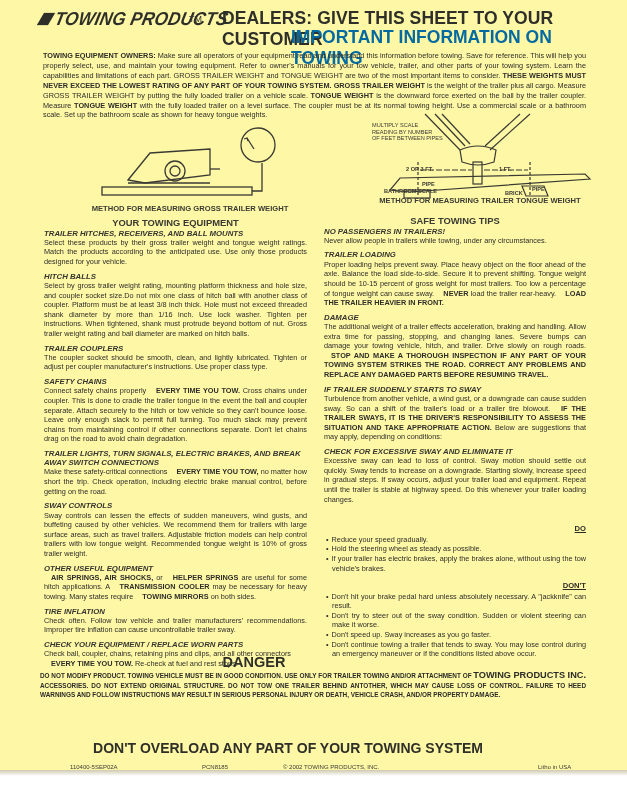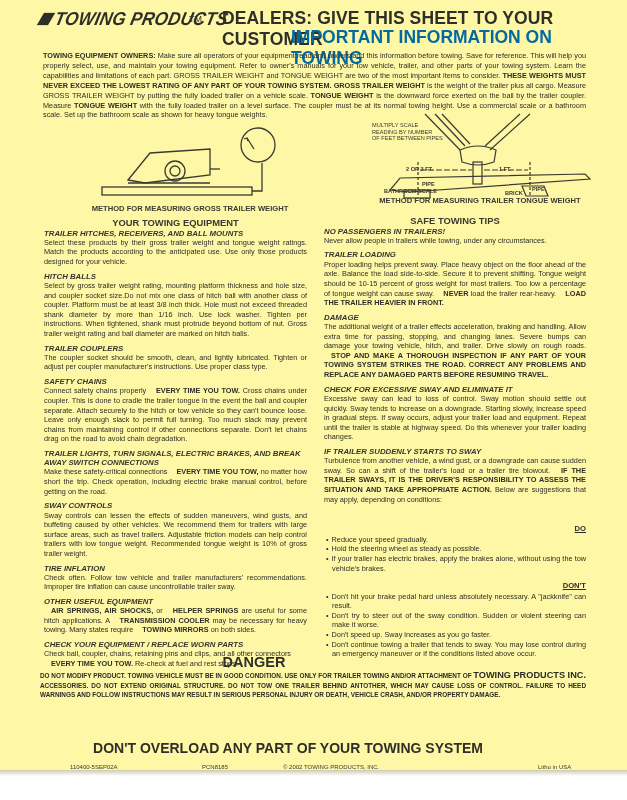--- a/index.html
+++ b/index.html
@@ -135,54 +135,54 @@
     </div>
     <div class="sec">
       <h3>TRAILER LIGHTS, TURN SIGNALS, ELECTRIC BRAKES, AND BREAK AWAY SWITCH CONNECTIONS</h3>
       <p><span>Make these safety-critical connections </span><b>EVERY TIME YOU TOW,</b><span> no matter how short the trip. Check operation, including electric brake manual control, before getting on the road.</span></p>
     </div>
     <div class="sec">
       <h3>SWAY CONTROLS</h3>
       <p>Sway controls can lessen the effects of sudden maneuvers, wind gusts, and buffeting caused by other vehicles. We recommend them for trailers with large surface areas, such as travel trailers. Adjustable friction models can help control trailers with low tongue weight. Recommended tongue weight is 10% of gross trailer weight.</p>
     </div>
     <div class="sec">
+      <h3>OTHER USEFUL EQUIPMENT</h3>
+      <p><b>AIR SPRINGS, AIR SHOCKS,</b><span> or </span><b>HELPER SPRINGS</b><span> are useful for some hitch applications. A </span><b>TRANSMISSION COOLER</b><span> may be necessary for heavy towing. Many states require </span><b>TOWING MIRRORS</b><span> on both sides.</span></p>
+    </div>
+    <div class="sec">
       <h3>TIRE INFLATION</h3>
       <p>Check often. Follow tow vehicle and trailer manufacturers' recommendations. Improper tire inflation can cause uncontrollable trailer sway.</p>
     </div>
     <div class="sec">
-      <h3>OTHER USEFUL EQUIPMENT</h3>
-      <p><b>AIR SPRINGS, AIR SHOCKS,</b><span> or </span><b>HELPER SPRINGS</b><span> are useful for some hitch applications. A </span><b>TRANSMISSION COOLER</b><span> may be necessary for heavy towing. Many states require </span><b>TOWING MIRRORS</b><span> on both sides.</span></p>
-    </div>
-    <div class="sec">
       <h3>CHECK YOUR EQUIPMENT / REPLACE WORN PARTS</h3>
       <p style="text-align:left;"><span>Check ball, coupler, chains, retaining pins and clips, and all other connectors </span><b>EVERY TIME YOU TOW.</b><span> Re-check at fuel and rest stops.</span></p>
     </div>
   </div>
 
   <div class="col right">
     <div class="col-title">SAFE TOWING TIPS</div>
     <div class="sec">
       <h3>NO PASSENGERS IN TRAILERS!</h3>
       <p>Never allow people in trailers while towing, under any circumstances.</p>
     </div>
     <div class="sec">
       <h3>TRAILER LOADING</h3>
       <p><span>Proper loading helps prevent sway. Place heavy object on the floor ahead of the axle. Balance the load side-to-side. Secure it to prevent shifting. Tongue weight should be 10-15 percent of gross weight for most trailers. Too low a percentage of tongue weight can cause sway. </span><b>NEVER</b><span> load the trailer rear-heavy. </span><b>LOAD THE TRAILER HEAVIER IN FRONT.</b></p>
     </div>
     <div class="sec">
       <h3>DAMAGE</h3>
       <p><span>The additional weight of a trailer effects acceleration, braking and handling. Allow extra time for passing, stopping, and changing lanes. Severe bumps can damage your towing vehicle, hitch, and trailer. Drive slowly on rough roads. </span><b>STOP AND MAKE A THOROUGH INSPECTION IF ANY PART OF YOUR TOWING SYSTEM STRIKES THE ROAD. CORRECT ANY PROBLEMS AND REPLACE ANY DAMAGED PARTS BEFORE RESUMING TRAVEL.</b></p>
     </div>
     <div class="sec">
+      <h3>IF TRAILER SUDDENLY STARTS TO SWAY</h3>
+      <p><span>Turbulence from another vehicle, a wind gust, or a downgrade can cause sudden sway. So can a shift of the trailer's load or a trailer tire blowout. </span><b>IF THE TRAILER SWAYS, IT IS THE DRIVER'S RESPONSIBILITY TO ASSESS THE SITUATION AND TAKE APPROPRIATE ACTION.</b><span> Below are suggestions that may apply, depending on conditions:</span></p>
+    </div>
+    <div class="sec">
       <h3>CHECK FOR EXCESSIVE SWAY AND ELIMINATE IT</h3>
       <p>Excessive sway can lead to loss of control. Sway motion should settle out quickly. Sway tends to increase on a downgrade. Starting slowly, increase speed in gradual steps. If sway occurs, adjust your trailer load and equipment. Repeat until the trailer is stable at highway speed. Do this whenever your trailer loading changes.</p>
-    </div>
-    <div class="sec">
-      <h3>IF TRAILER SUDDENLY STARTS TO SWAY</h3>
-      <p><span>Turbulence from another vehicle, a wind gust, or a downgrade can cause sudden sway. So can a shift of the trailer's load or a trailer tire blowout. </span><b>IF THE TRAILER SWAYS, IT IS THE DRIVER'S RESPONSIBILITY TO ASSESS THE SITUATION AND TAKE APPROPRIATE ACTION.</b><span> Below are suggestions that may apply, depending on conditions:</span></p>
     </div>
     <div class="do-title">DO</div>
     <ul class="bul">
       <li>Reduce your speed gradually.</li>
       <li>Hold the steering wheel as steady as possible.</li>
       <li>If your trailer has electric brakes, apply the brakes alone, without using the tow vehicle's brakes.</li>
     </ul>
     <div class="do-title" style="margin-top:8px;">DON'T</div>
     <ul class="bul">
       <li>Don't hit your brake pedal hard unless absolutely necessary. A "jackknife" can result.</li>

